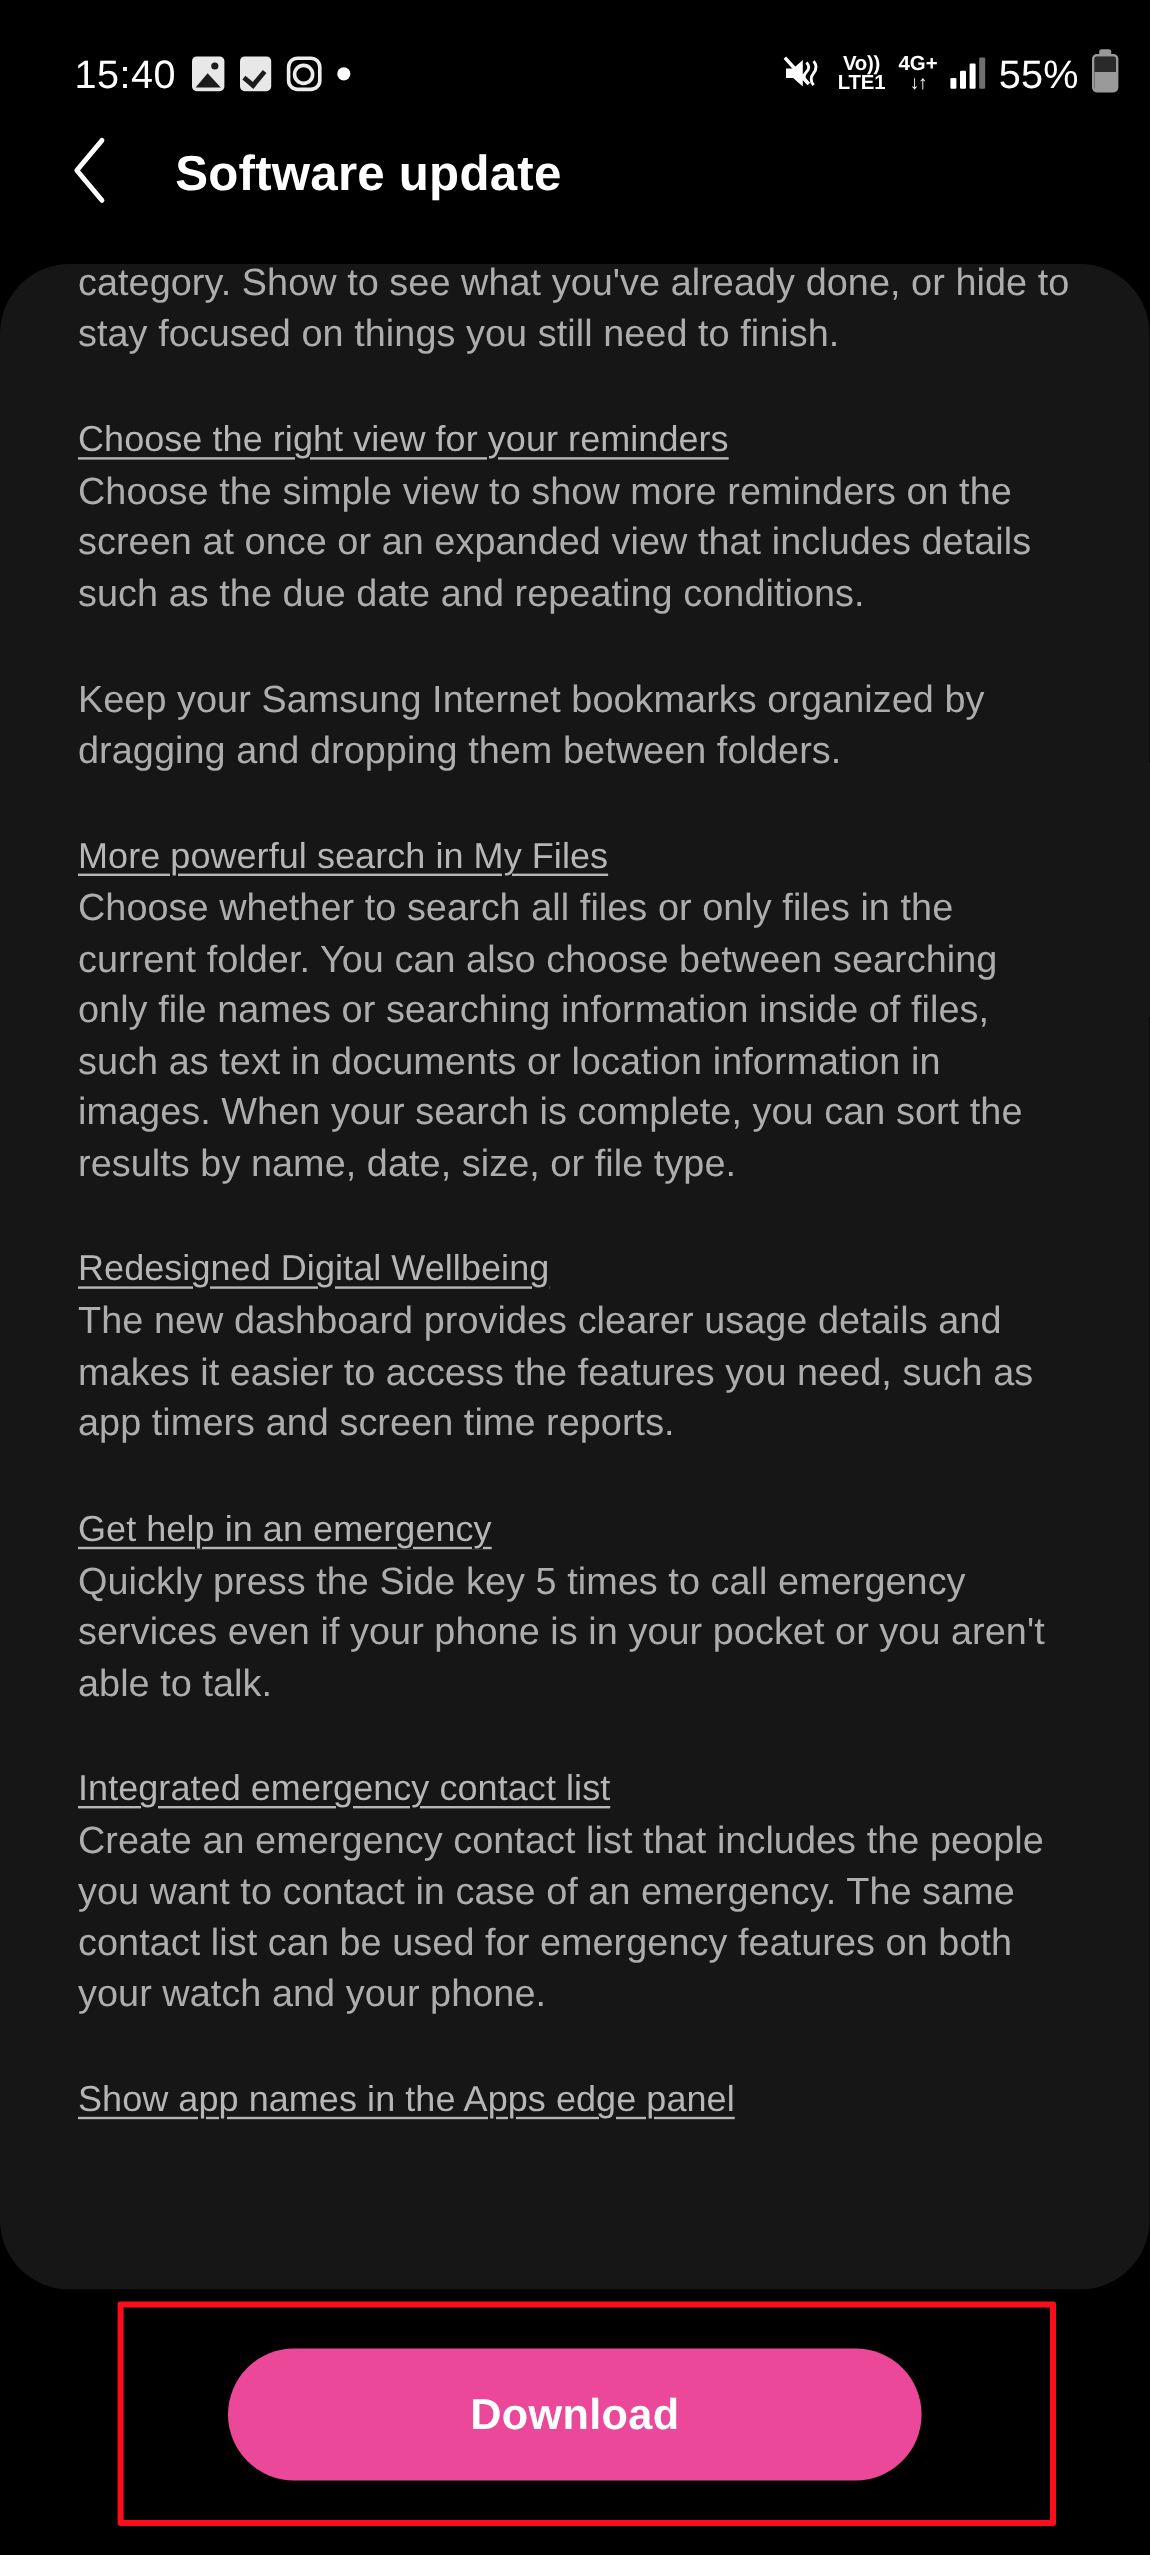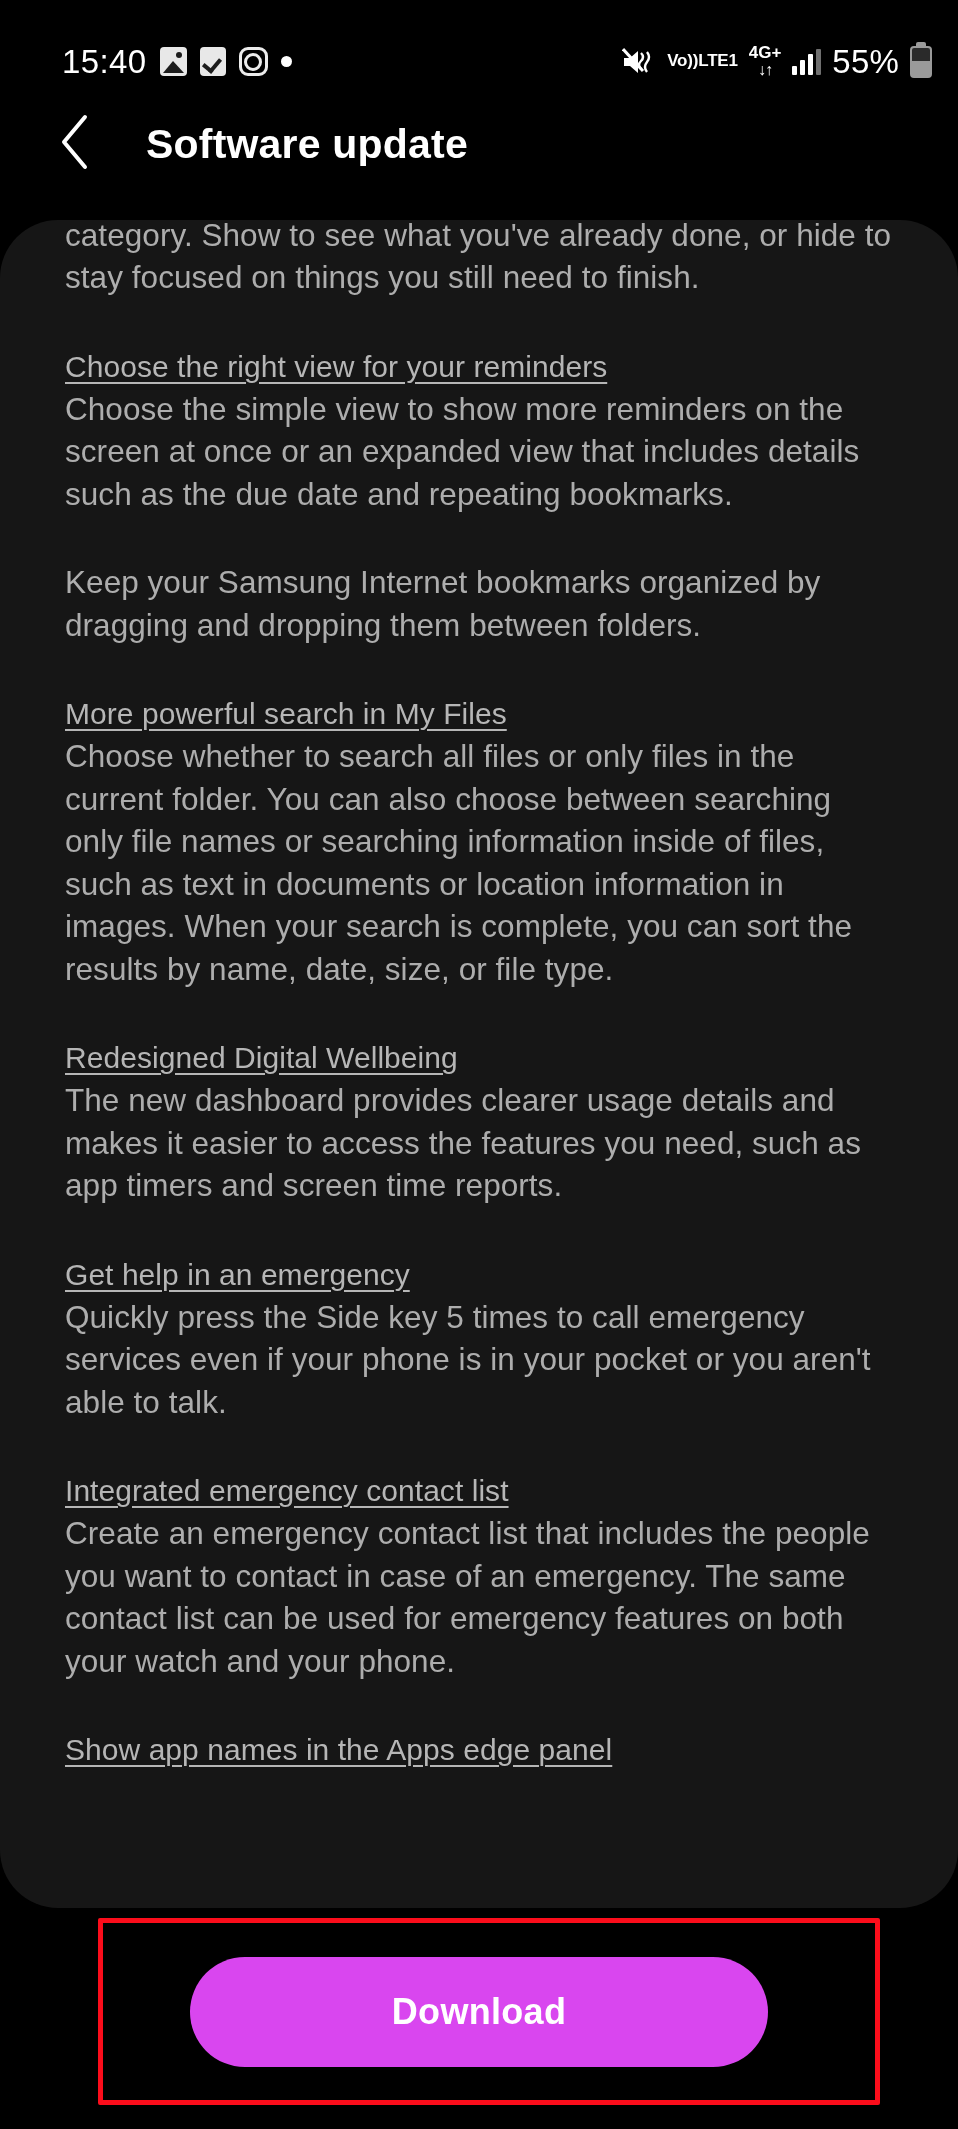--- a/index.html
+++ b/index.html
@@ -114,21 +114,21 @@
     width: 11px; height: 11px;
     border-radius: 50%;
     background: #ffffff;
   }
 
   
   .icon-mute { width: 34px; height: 30px; }
 
   .icon-volte {
     display: flex;
-    flex-direction: row;
+    flex-direction: column;
     align-items: center;
     line-height: 0.98;
     font-size: 17px;
     font-weight: 700;
     letter-spacing: -0.2px;
     color: #ffffff;
   }
 
   .icon-net {
     display: flex;
@@ -261,21 +261,21 @@
     border: 5px solid #fb0d1b;
     border-radius: 2px;
     pointer-events: none;
   }
   .download-button {
     position: absolute;
     left: 190px;
     top: 49px;
     width: 578px;
     height: 110px;
-    background: #d946ef;
+    background: #ec4899;
     border: none;
     border-radius: 55px;
     color: #ffffff;
     font-family: "Liberation Sans", sans-serif;
     font-size: 36px;
     font-weight: 700;
     letter-spacing: 0.3px;
     cursor: pointer;
   }
 </style>
@@ -332,21 +332,21 @@
 
 <div class="content-card">
   <div class="card-scroll">
 
     <div class="release-section">
       <div class="section-body lead">You can show or hide the completed reminders in any category. Show to see what you've already done, or hide to stay focused on things you still need to finish.</div>
     </div>
 
     <div class="release-section">
       <div class="section-heading">Choose the right view for your reminders</div>
-      <div class="section-body">Choose the simple view to show more reminders on the screen at once or an expanded view that includes details such as the due date and repeating bookmarks.</div>
+      <div class="section-body">Choose the simple view to show more reminders on the screen at once or an expanded view that includes details such as the due date and repeating conditions.</div>
     </div>
 
     <div class="release-section">
       <div class="section-body">Keep your Samsung Internet bookmarks organized by dragging and dropping them between folders.</div>
     </div>
 
     <div class="release-section">
       <div class="section-heading">More powerful search in My Files</div>
       <div class="section-body">Choose whether to search all files or only files in the current folder. You can also choose between searching only file names or searching information inside of files, such as text in documents or location information in images. When your search is complete, you can sort the results by name, date, size, or file type.</div>
     </div>

